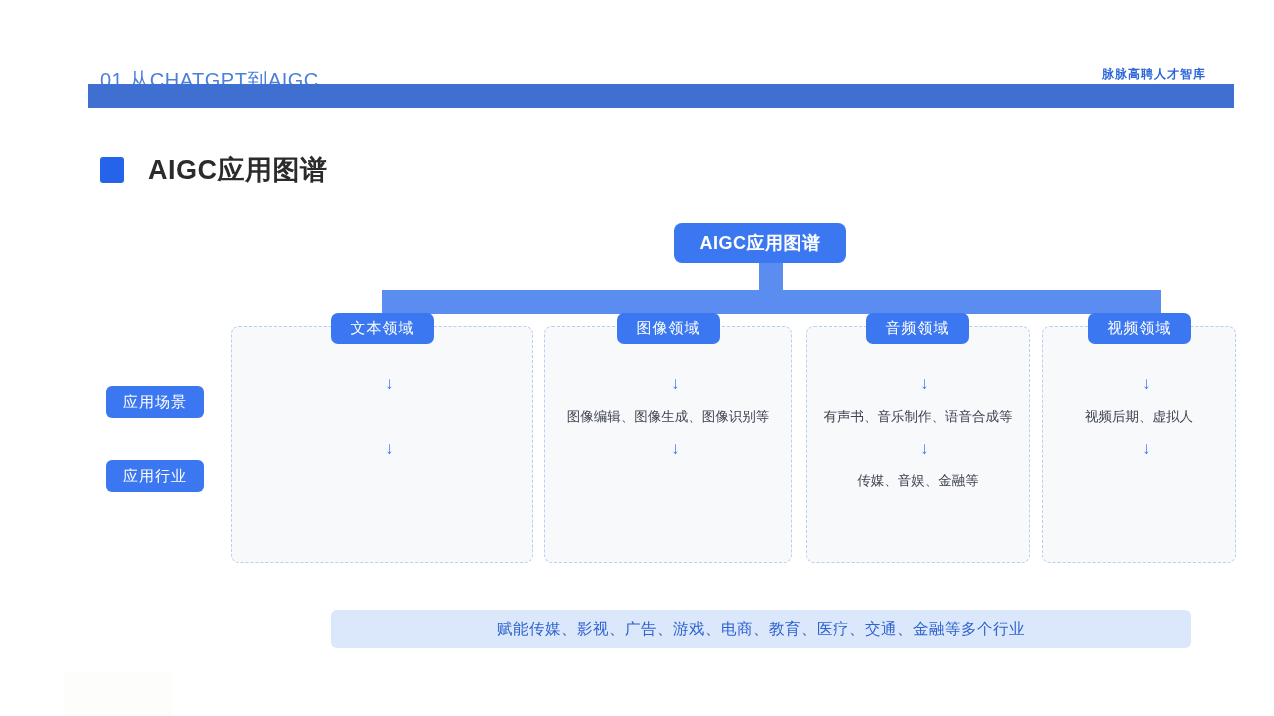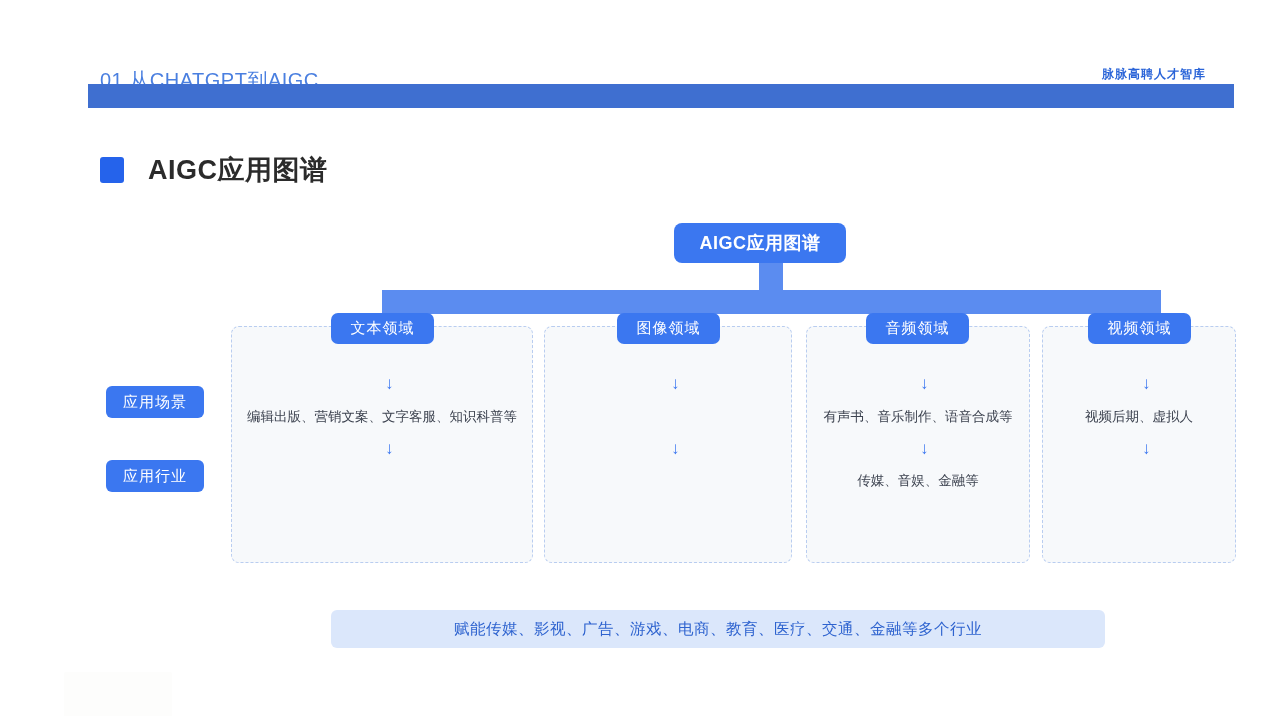--- a/index.html
+++ b/index.html
@@ -185,21 +185,21 @@
   .cell-3 { left: 782px; width: 224px; }
   .cell-4 { left: 1018px; width: 194px; }
   .row-scene { top: 371px; }
   .row-industry { top: 435px; }
 
   
   .banner {
     position: absolute;
     left: 307px;
     top: 586px;
-    width: 774px;
+    width: 860px;
     height: 38px;
     background: #dbe7fb;
     border-radius: 6px;
     display: flex;
     align-items: center;
     justify-content: center;
     color: #2e63cf;
     font-size: 15.5px;
     letter-spacing: 0.5px;
     white-space: nowrap;
@@ -256,21 +256,21 @@
 
   <div class="arrow arr-c2 arr-top">↓</div>
   <div class="arrow arr-c2 arr-bot">↓</div>
 
   <div class="arrow arr-c3 arr-top">↓</div>
   <div class="arrow arr-c3 arr-bot">↓</div>
 
   <div class="arrow arr-c4 arr-top">↓</div>
   <div class="arrow arr-c4 arr-bot">↓</div>
 
-  <div class="celltext cell-1 row-scene">编辑出版、营销文案、文字客服、知识科普等</div>
+  <div class="celltext cell-2 row-scene">图像编辑、图像生成、图像识别等</div>
   <div class="celltext cell-3 row-scene">有声书、音乐制作、语音合成等</div>
   <div class="celltext cell-4 row-scene">视频后期、虚拟人</div>
 
   <div class="celltext cell-3 row-industry">传媒、音娱、金融等</div>
 
   <div class="banner">赋能传媒、影视、广告、游戏、电商、教育、医疗、交通、金融等多个行业</div>
 
   <div class="watermark"></div>
 
 </div>

